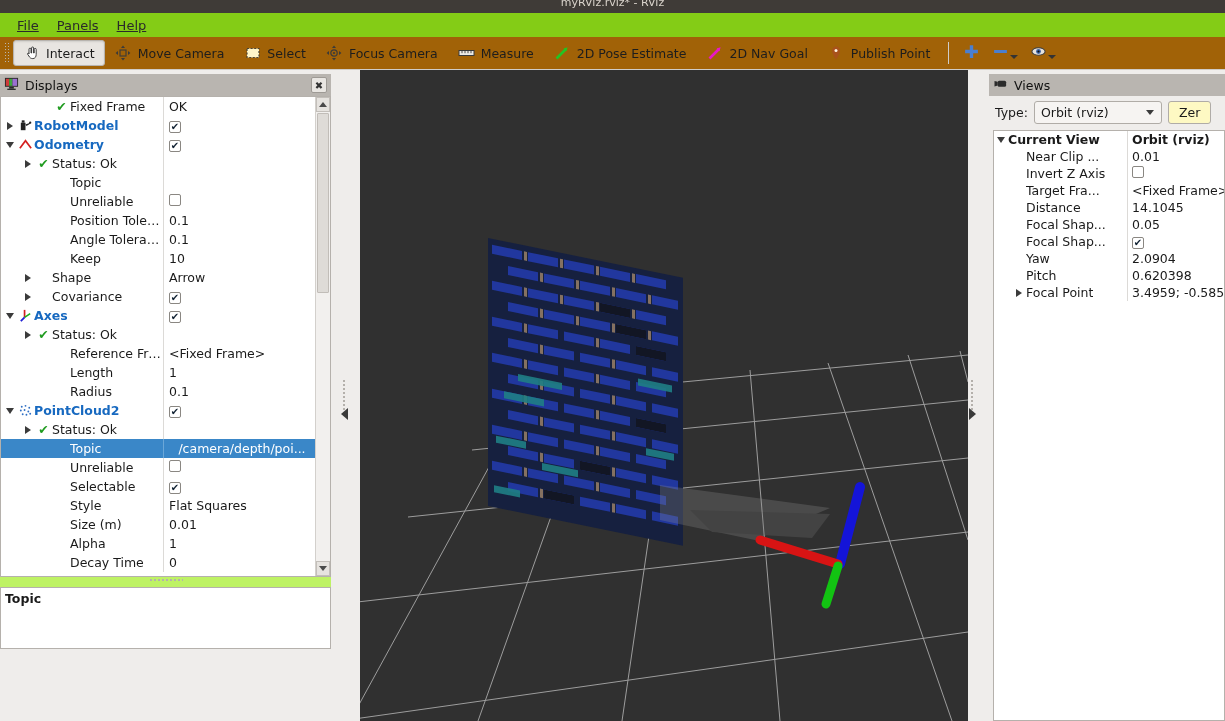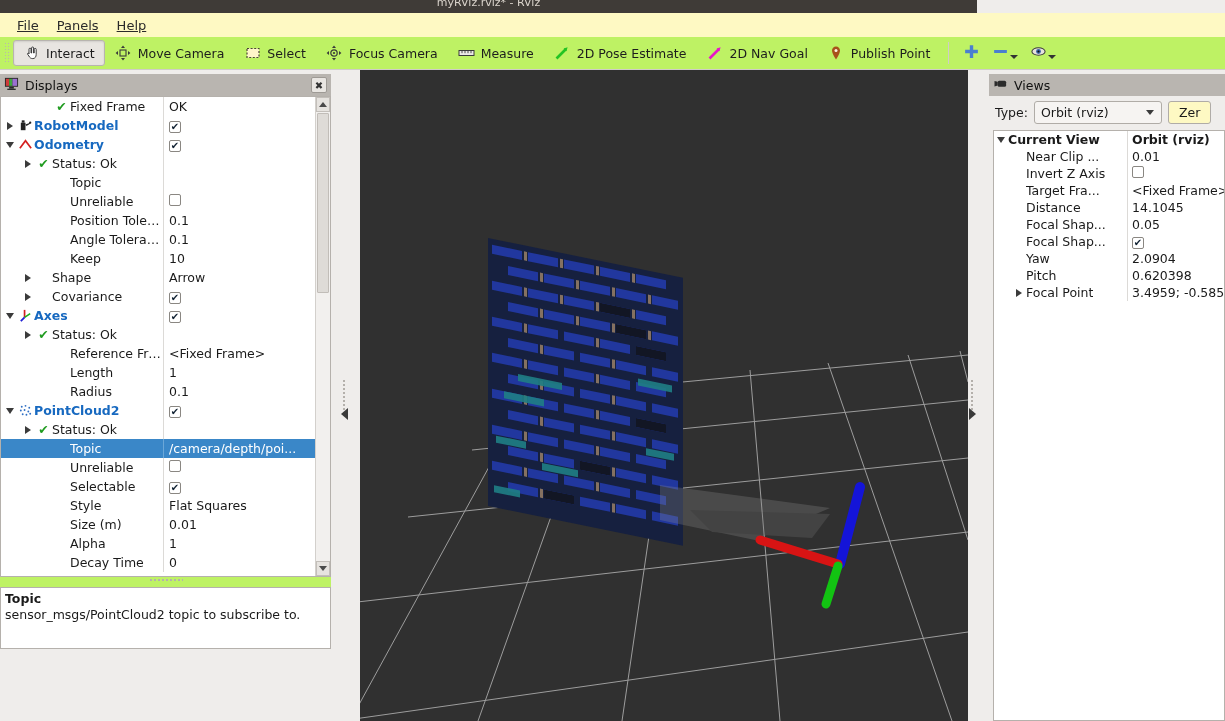--- a/index.html
+++ b/index.html
@@ -6,39 +6,39 @@
   html, body {
     width:1225px; height:721px;
     font-family:"DejaVu Sans","Liberation Sans",sans-serif;
     font-size:12.5px; color:#1a1a1a;
     background:#efedeb; overflow:hidden;
   }
   #app { position:relative; width:1225px; height:721px; }
 
   
   .titlebar{
-    position:absolute; left:0; top:0; width:977px; height:13px;
+    position:absolute; left:0; top:0; width:1225px; height:13px;
     background:#3f3b37; color:#d9d3cb;
     font-size:11px; text-align:center; line-height:13px;
     overflow:hidden; white-space:nowrap;
   }
   .titlebar span{ position:relative; top:-4px; }
 
   
   .menubar{
     position:absolute; left:0; top:13px; width:1225px; height:24px;
-    background:#fef9c3; display:flex; align-items:center; padding-left:8px;
+    background:#84cc16; display:flex; align-items:center; padding-left:8px;
   }
   .menuitem{ padding:2px 9px; font-size:13px; color:#2a2a2a; cursor:default; }
   .menuitem u{ text-decoration:underline; }
 
   
   .toolbar{
     position:absolute; left:0; top:37px; width:1225px; height:33px;
-    background:#bef264; border-bottom:1px solid #cfccc8;
+    background:#a16207; border-bottom:1px solid #cfccc8;
     display:flex; align-items:center; padding-left:4px;
   }
   .grip{ width:6px; height:22px; margin-right:3px;
     background-image:radial-gradient(#b9b5b0 38%, transparent 40%);
     background-size:3px 3px; }
   .tbtn{
     display:flex; align-items:center; gap:6px; height:26px;
     padding:0 9px; border:1px solid transparent; border-radius:3px;
     font-size:12.5px; color:#1d1d1d; white-space:nowrap; cursor:default;
   }
@@ -68,21 +68,21 @@
     background:#bef264; display:flex; flex-direction:column;
   }
   .tree-wrap{ flex:1; position:relative; background:#fff; border:1px solid #b5b1ac; overflow:hidden; }
   .tree{ position:absolute; left:0; top:0; right:15px; bottom:0; }
   .row{ display:flex; height:19px; align-items:center; font-size:12.5px; }
   .row.sel{ background:#3a87c8; color:#fff; }
   .col-name{ width:162px; display:flex; align-items:center; height:19px;
              overflow:hidden; white-space:nowrap; padding-left:2px; }
   .col-val{ flex:1; border-left:1px solid #dcdad7; padding-left:5px;
             height:19px; line-height:19px; overflow:hidden; white-space:nowrap; }
-  .row.sel .col-val{ border-left-color:#6ba7d8; }
+  .row.sel .col-val{ border-left-color:#6ba7d8;text-align:center; }
   .tw{ width:14px; flex:0 0 14px; display:flex; align-items:center; justify-content:center; }
   .tw .tri-r{ width:0;height:0;border-top:4px solid transparent;border-bottom:4px solid transparent;border-left:6px solid #3b3b3b;}
   .tw .tri-d{ width:0;height:0;border-left:4px solid transparent;border-right:4px solid transparent;border-top:6px solid #3b3b3b;}
   .ind{ flex:0 0 auto; }
   .ticon{ width:17px; flex:0 0 17px; display:flex; align-items:center; justify-content:center; }
   .nm{ overflow:hidden; text-overflow:ellipsis; white-space:nowrap; }
   .nm.disp{ color:#1769c0; font-weight:bold; }
   .chk{ width:12px;height:12px;border:1px solid #8a8782;background:#fff;border-radius:2px;
         display:inline-flex;align-items:center;justify-content:center;position:relative;top:0;}
   .chk.on::after{ content:"✔"; font-size:10px; color:#123; line-height:1; }
@@ -605,21 +605,20 @@
           </div>
       </div>
     </div>
 
     <div class="handle-h">
       <div class="dots"></div>
     </div>
 
     <div class="desc">
       <b>Topic</b><br>
-      <span>sensor_msgs/PointCloud2 topic to subscribe to.</span>
     </div>
   </div>
 
   <div class="splitV" style="left:340px;">
     <div class="dots"></div>
     <div class="collapse-arrow ca-l"></div>
   </div>
 
   <div id="viewport">
     <svg width="608" height="651" viewBox="0 0 608 651">

